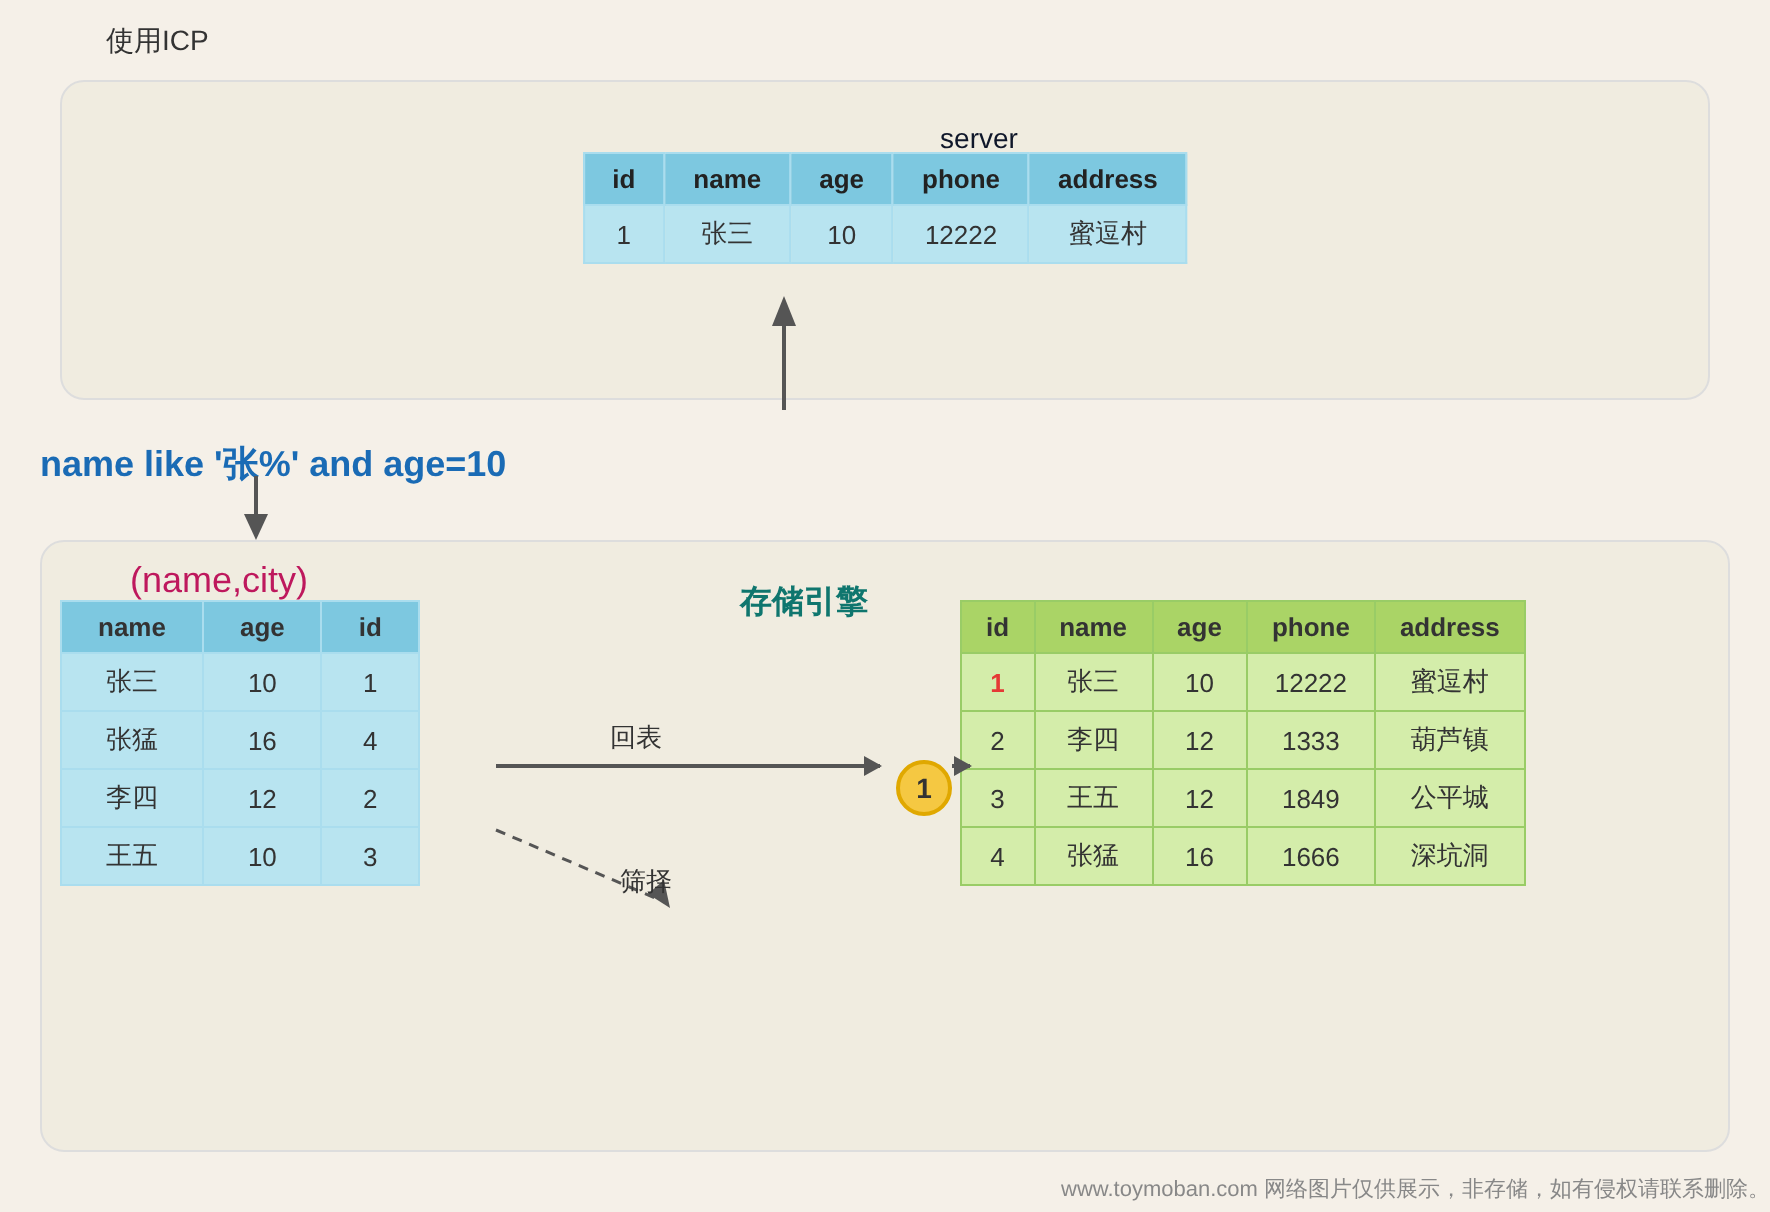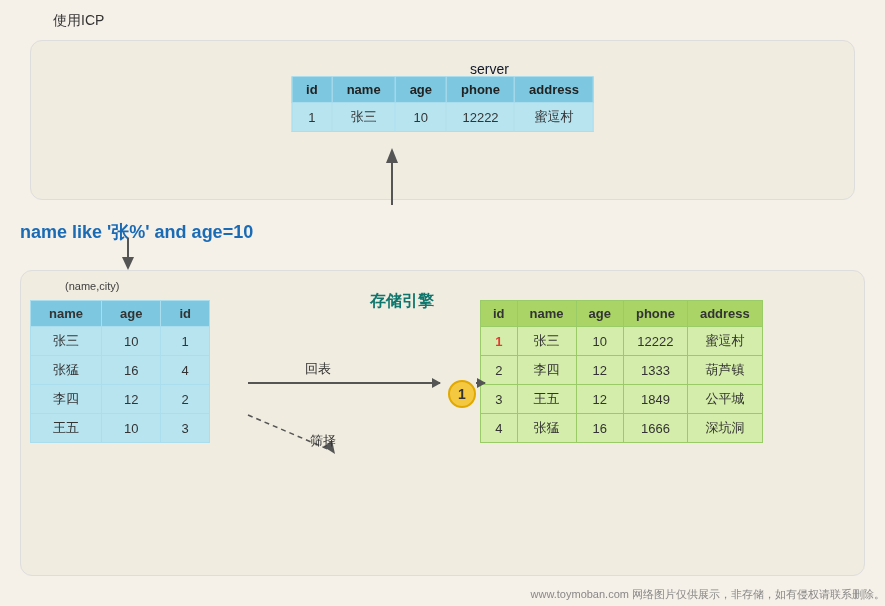--- a/index.html
+++ b/index.html
@@ -87,22 +87,22 @@
       background: #f0ece0;
       border-radius: 12px;
       border: 1.5px solid #ddd;
     }
 
     
     .index-label {
       position: absolute;
       top: 280px;
       left: 65px;
-      font-size: 11px;
-      color: #404040;
+      font-size: 18px;
+      color: #be185d;
     }
 
     .index-table {
       position: absolute;
       top: 300px;
       left: 30px;
       border-collapse: collapse;
     }
 
     .index-table th, .index-table td {

